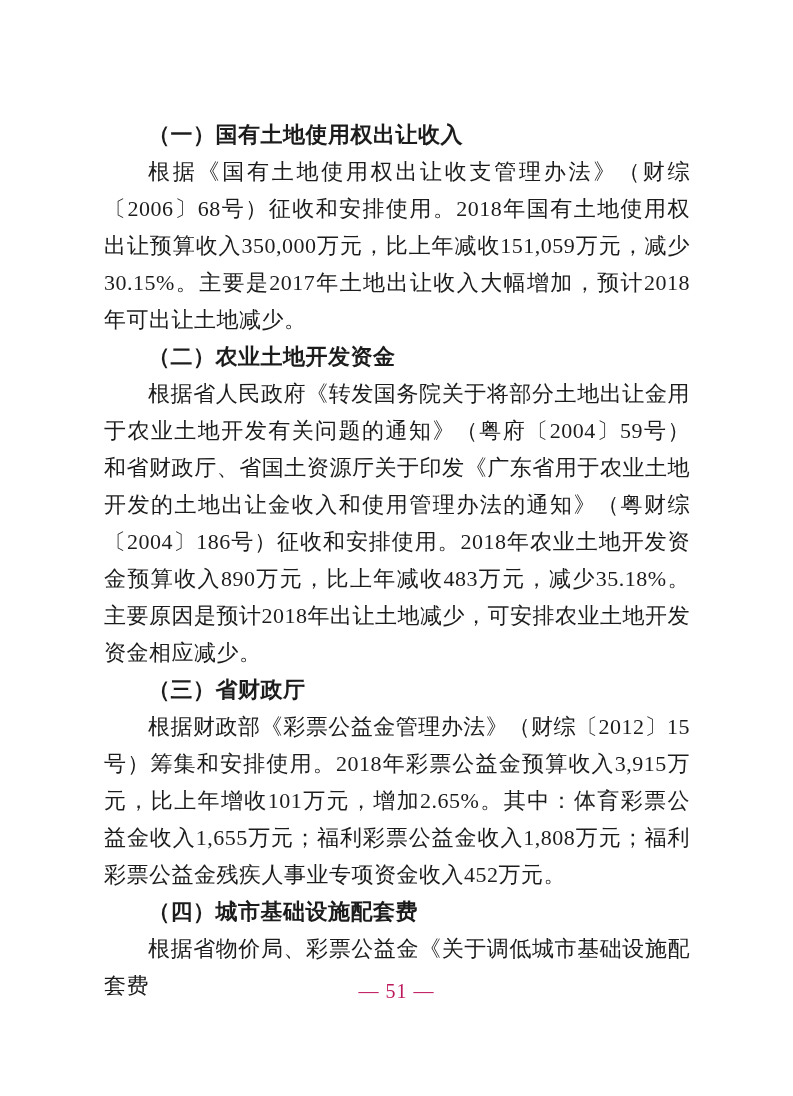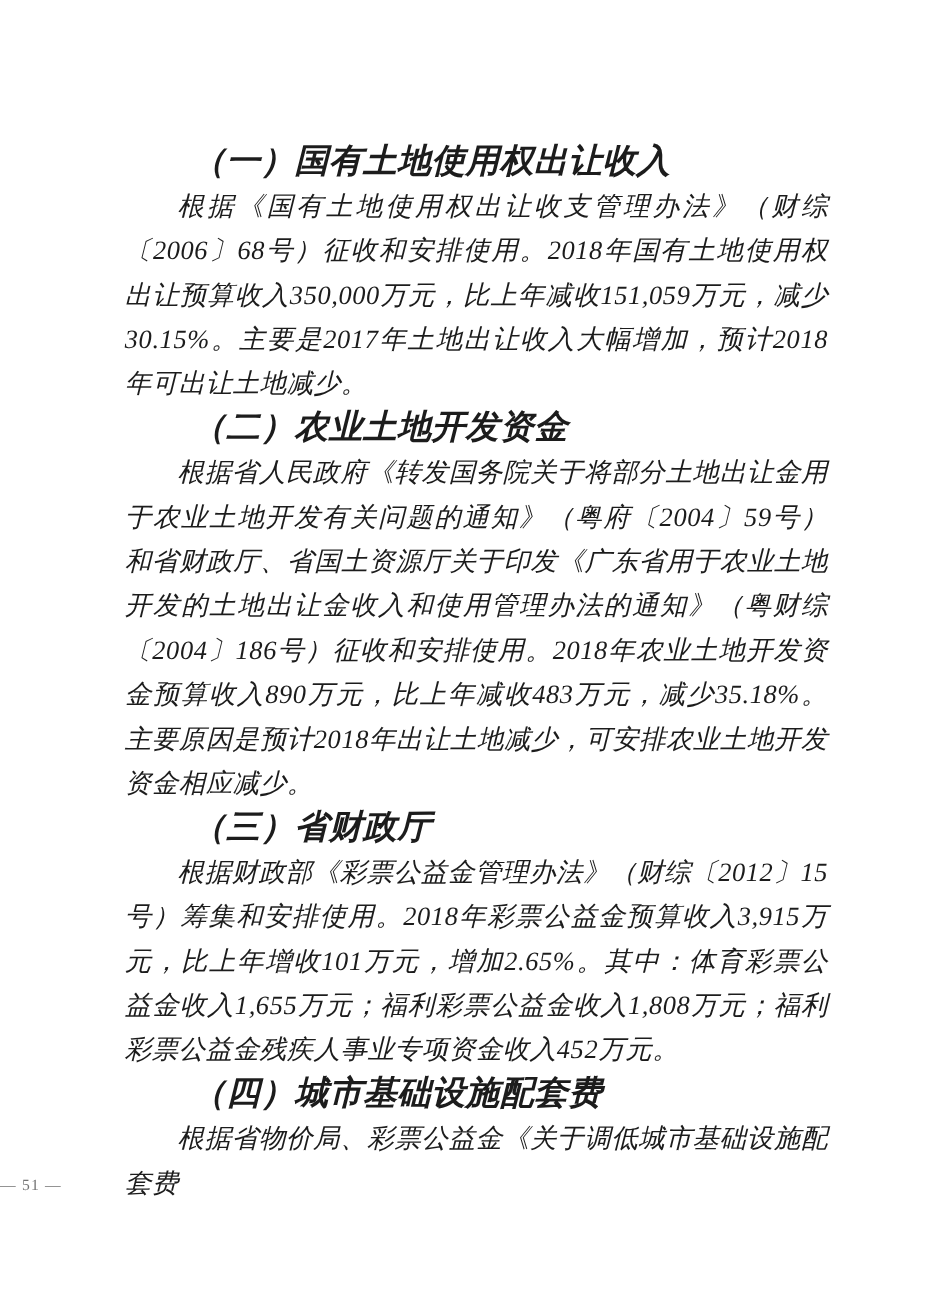--- a/index.html
+++ b/index.html
@@ -17,48 +17,46 @@
     color: #1c1c1c;
   }
   .content {
     position: absolute;
     left: 104px;
     right: 103px;
     top: 116px;
   }
   .sec-heading {
     margin: 0;
-    font-size: 28px;
+    font-size: 22px;
     line-height: 37px;
     font-weight: bold;
     text-indent: 2em;
     white-space: nowrap;
     letter-spacing: 0.5px;
-    font-style: italic;
   }
   .sec-body {
     margin: 0;
     font-size: 22px;
     line-height: 37px;
     text-indent: 2em;
     text-align: justify;
     text-align-last: left;
     text-justify: inter-character;
     letter-spacing: 0.5px;
-    font-style: italic;
   }
   .footer {
     position: absolute;
     left: 0;
     right: 0;
     top: 980px;
-    text-align: left;
-    font-size: 13px;
+    text-align: center;
+    font-size: 20px;
     letter-spacing: 1px;
-    color: #737373;
+    color: #be185d;
   }
 </style>
 </head>
 <body>
 
 <div class="page">
   <div class="content">
 
     <section>
       <h3 class="sec-heading">（一）国有土地使用权出让收入</h3>

